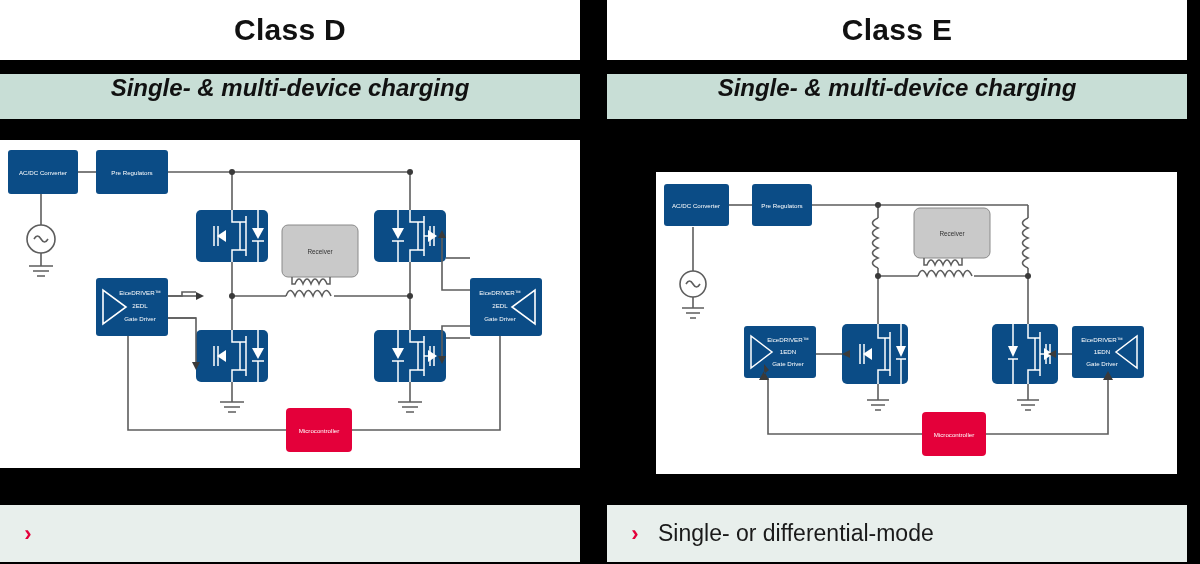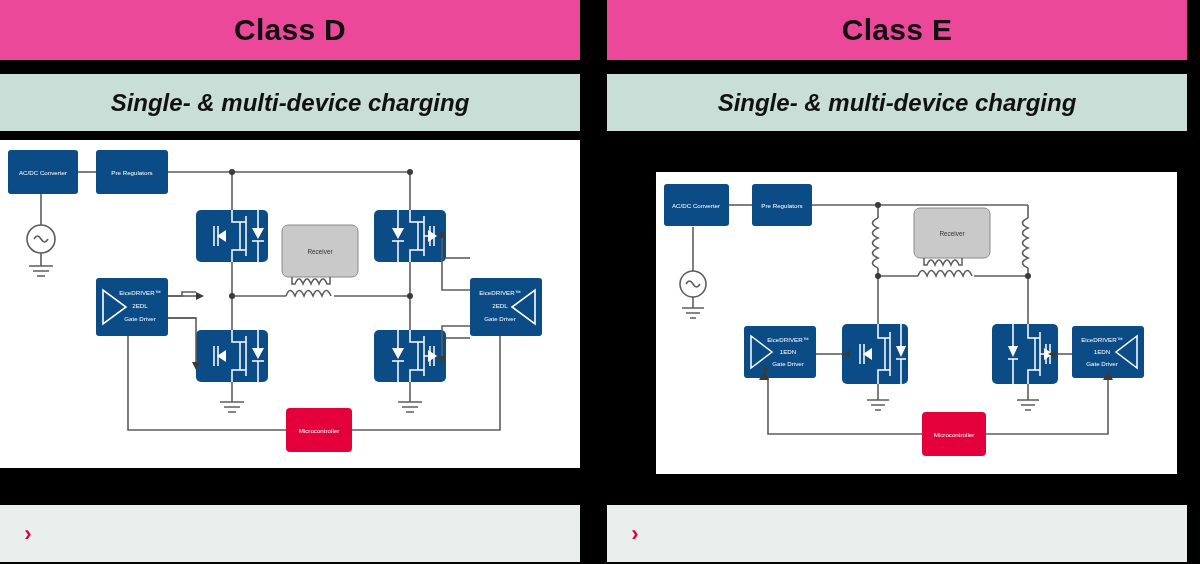--- a/index.html
+++ b/index.html
@@ -5,26 +5,26 @@
   html,body{margin:0;padding:0;background:#000;}
   body{width:1200px;height:564px;position:relative;overflow:hidden;
        font-family:"Liberation Sans","DejaVu Sans",sans-serif;}
 
   .panel{position:absolute;top:0;height:564px;width:588px;}
   .panel.left{left:0;}
   .panel.right{left:600px;width:600px;}
 
   
   .title-bar{position:absolute;left:0;width:580px;height:60px;
-             background:#ec4899;display:flex;align-items:center;justify-content:center;}
+             background:#ffffff;display:flex;align-items:center;justify-content:center;}
   .panel.right .title-bar{left:7px;width:580px;}
   .title-bar .txt{font-size:30px;font-weight:bold;color:#111;letter-spacing:.3px;}
 
-  .sub-bar{position:absolute;top:74px;left:0;width:580px;height:57px;
-           background:#C8DED6;display:flex;align-items:center;justify-content:center;}
+  .sub-bar{position:absolute;top:74px;left:0;width:580px;height:45px;
+           background:#C8DED6;display:flex;justify-content:center;}
   .panel.right .sub-bar{left:7px;width:580px;}
   .sub-bar .txt{font-size:24px;font-weight:bold;font-style:italic;color:#111;}
 
   
   .foot-bar{position:absolute;top:505px;left:0;width:580px;height:57px;
             background:#E8EFEC;display:flex;align-items:center;}
   .panel.right .foot-bar{left:7px;width:580px;}
   .chev{color:#E4003A;font-size:22px;font-weight:bold;margin-left:19px;width:18px;text-align:center;}
   .foot-txt{font-size:23px;color:#1a1a1a;margin-left:14px;}
 
@@ -386,14 +386,15 @@
     </g>
 
     <circle cx="222" cy="33" r="3" class="dot"></circle>
     <circle cx="222" cy="104" r="3" class="dot"></circle>
     <circle cx="372" cy="104" r="3" class="dot"></circle>
   </svg>
   </div>
 
   <div class="foot-bar">
     <span class="chev">›</span>
+    <span class="foot-txt">Single- or differential-mode</span>
   </div>
 </div>
 
 </body></html>

